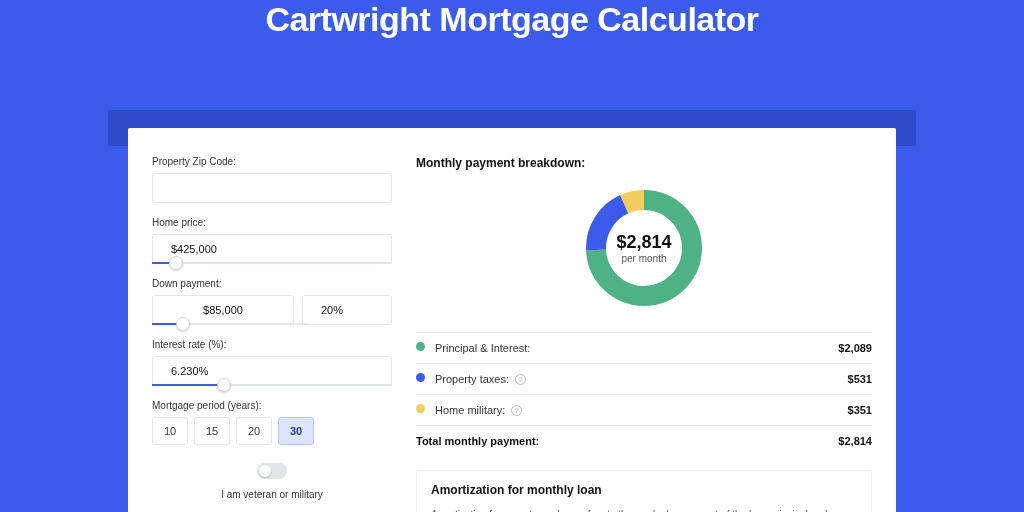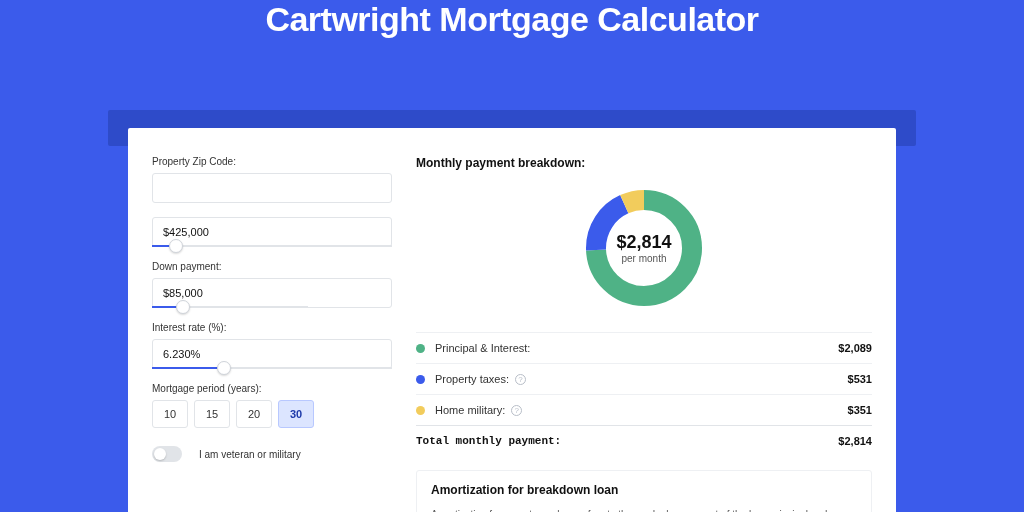--- a/index.html
+++ b/index.html
@@ -47,21 +47,21 @@
     font-size: 10px;
     color: #333;
     margin-bottom: 6px;
     display: block;
   }
   .txt {
     width: 100%;
     height: 30px;
     border: 1px solid #E1E4E8;
     border-radius: 3px;
-    padding: 0 10px;
+    padding: 0 18px;
     font-size: 11px;
     color: #111;
     background: #fff;
   }
   .group { margin-bottom: 14px; position: relative; }
   .slider-track {
     height: 2px;
     background: #E1E4E8;
     position: relative;
     margin-top: -2px;
@@ -78,21 +78,21 @@
     top: -6px;
     width: 14px;
     height: 14px;
     background: #fff;
     border: 1px solid #D0D4DA;
     border-radius: 50%;
     box-shadow: 0 1px 2px rgba(0,0,0,.15);
     transform: translateX(-50%);
   }
   .dp-row { display: flex; gap: 8px; }
-  .dp-row .txt:first-child { flex: 2; }
+  .dp-row .txt:first-child { flex: 2; text-align: center; }
   .dp-row .txt:last-child { flex: 1; }
   .period-row { display: flex; gap: 6px; }
   .period-btn {
     flex: 0 0 auto;
     width: 36px;
     height: 28px;
     border: 1px solid #E1E4E8;
     border-radius: 3px;
     background: #fff;
     font-size: 11px;
@@ -104,22 +104,23 @@
   }
   .period-btn.active {
     background: #DCE5FF;
     border-color: #B8C8FF;
     color: #1E3AAA;
     font-weight: 600;
   }
   .toggle-row {
     display: flex;
     align-items: center;
-    gap: 17px;
+    gap: 10px;
     margin-top: 18px;
+    flex-direction: column;
   }
   .toggle {
     width: 30px;
     height: 16px;
     background: #E1E4E8;
     border-radius: 10px;
     position: relative;
   }
   .toggle::after {
     content: "";
@@ -156,37 +157,37 @@
     display: flex;
     flex-direction: column;
     align-items: center;
     justify-content: center;
   }
   .donut-amt { font-size: 18px; font-weight: 700; color: #111; }
   .donut-sub { font-size: 10px; color: #555; }
   .legend { margin-top: 4px; }
   .legend-row {
     display: flex;
-    align-items: center;
+    align-items: flex-start;
     padding: 9px 0;
     border-top: 1px solid #EEF0F3;
     font-size: 11px;
   }
   .legend-row:first-child { border-top: 1px solid #EEF0F3; }
   .dot {
     width: 9px;
     height: 9px;
     border-radius: 50%;
     margin-right: 10px;
     flex: 0 0 auto;
   }
   .legend-label { color: #333; flex: 1; display: flex; align-items: center; gap: 6px; }
   .legend-val { color: #111; font-weight: bold; }
   .legend-row.total { font-weight: 700; border-top: 1px solid #E1E4E8; }
-  .legend-row.total .legend-label { color: #111; font-family: Liberation Mono, monospace; }
+  .legend-row.total .legend-label { color: #111; }
   .info-icon {
     width: 11px;
     height: 11px;
     border: 1px solid #B8BEC8;
     border-radius: 50%;
     display: inline-flex;
     align-items: center;
     justify-content: center;
     font-size: 8px;
     color: #B8BEC8;
@@ -210,31 +211,33 @@
   <div class="card">
 
     <div class="left-col">
 
       <div class="group">
         <label class="field-label">Property Zip Code:</label>
         <input class="txt" value="" style="">
       </div>
 
       <div class="group">
+        <label class="field-label">Home price:</label>
         <input class="txt" value="$425,000" style="">
         <div class="slider-track">
           <div class="slider-fill" id="hp-fill" style="width: 10%;"></div>
           <div class="slider-thumb" id="hp-thumb" style="left: 10%;"></div>
         </div>
       </div>
 
       <div class="group">
         <label class="field-label">Down payment:</label>
         <div class="dp-row">
           <input class="txt" value="$85,000" style="">
+          <input class="txt" value="20%" style="">
         </div>
         <div class="slider-track" style="width:65%;">
           <div class="slider-fill" id="dp-fill" style="width: 20%;"></div>
           <div class="slider-thumb" id="dp-thumb" style="left: 20%;"></div>
         </div>
       </div>
 
       <div class="group">
         <label class="field-label">Interest rate (%):</label>
         <input class="txt" value="6.230%" style="">
@@ -302,19 +305,19 @@
             </span>
             <span class="legend-val">$351</span>
           </div>
           <div class="legend-row total">
             <span class="legend-label">Total monthly payment:</span>
             <span class="legend-val">$2,814</span>
           </div>
         </div>
 
       <div class="amort-box">
-        <div class="amort-title">Amortization for breakdown loan</div>
+        <div class="amort-title">Amortization for monthly loan</div>
         <div class="amort-text">Amortization for a mortgage loan refers to the gradual repayment of the loan principal and interest over a specified</div>
       </div>
     </div>
 
   </div>
 </div>
 
 </body></html>

